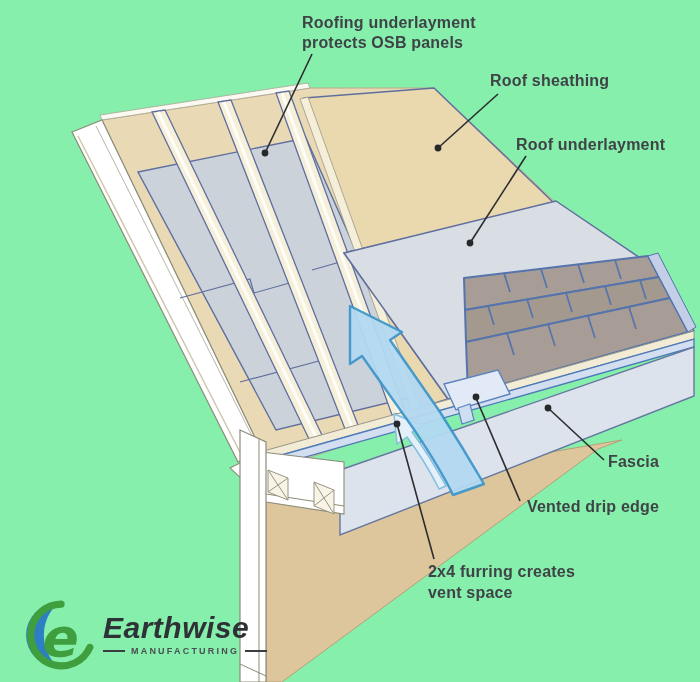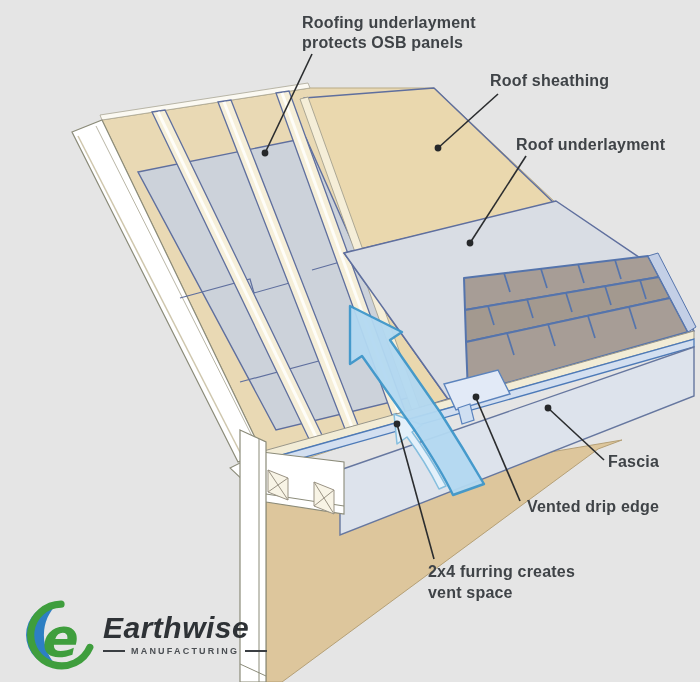--- a/index.html
+++ b/index.html
@@ -1,16 +1,16 @@
 <!DOCTYPE html>
 <html><head>
 <meta charset="utf-8">
 <style>
   html,body{margin:0;padding:0;background:#ffffff;}
-  .stage{position:relative;width:700px;height:682px;background:#e5e5e5;overflow:hidden;
+  .stage{position:relative;width:700px;height:682px;background:#86efac;overflow:hidden;
          font-family:"Liberation Sans",sans-serif;}
   svg text.lbl{font-family:"Liberation Sans",sans-serif;font-size:16px;font-weight:600;
                fill:#3f4347;letter-spacing:.2px;}
   .logo{position:absolute;left:24px;top:598px;display:flex;align-items:center;gap:7px;}
   .logo-mark{width:72px;height:72px;}
   .logo-name{font-size:30px;font-weight:700;color:#2e3236;letter-spacing:.5px;line-height:1.05;font-style:italic;}
   .logo-sub{display:flex;align-items:center;gap:6px;margin-top:3px;text-align:center;}
   .logo-sub .txt{font-size:9px;font-weight:700;letter-spacing:2.2px;color:#4a4e52;}
   .logo-sub .rule{display:inline-block;width:22px;height:2px;background:#3a3e42;}
 </style>

